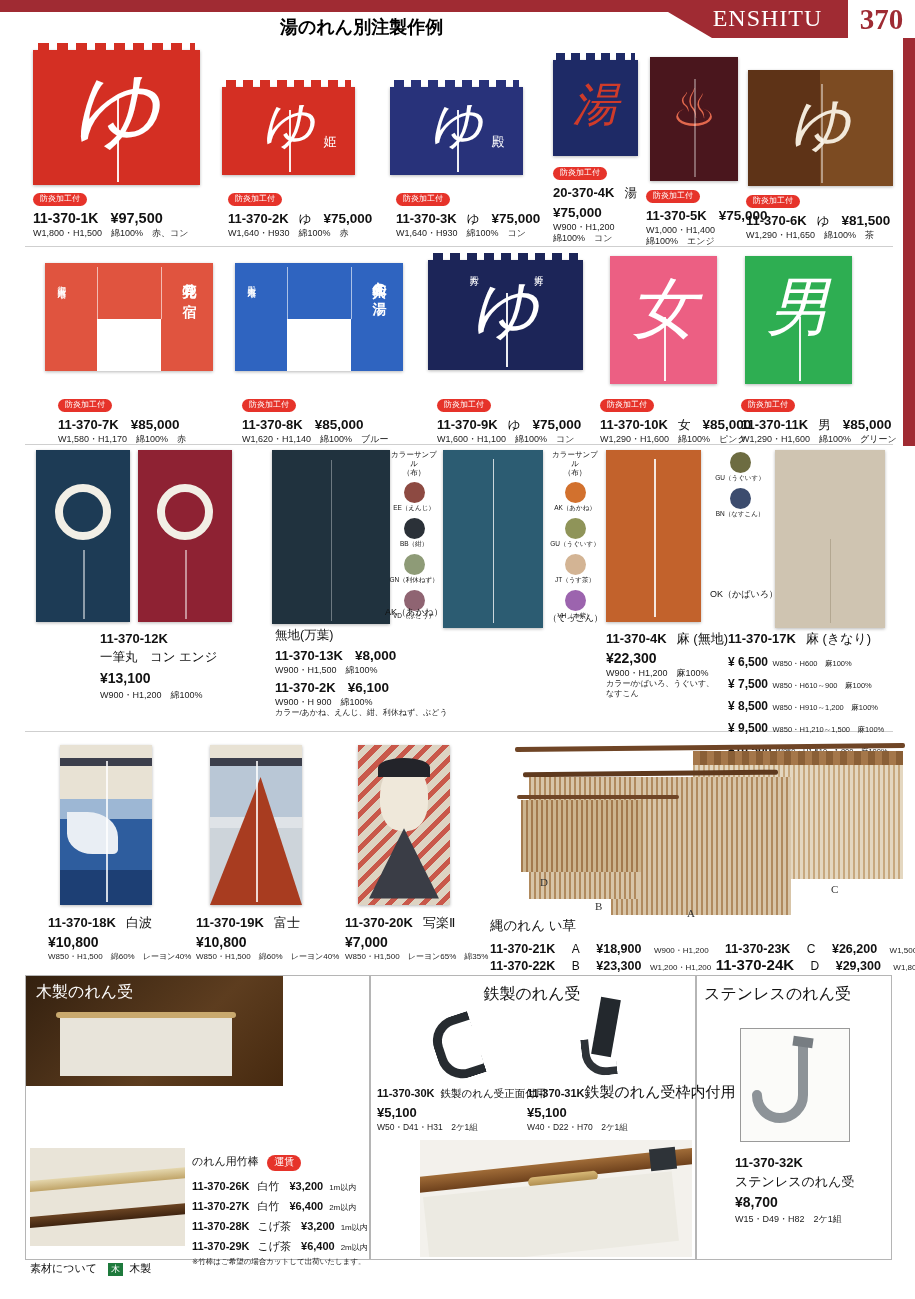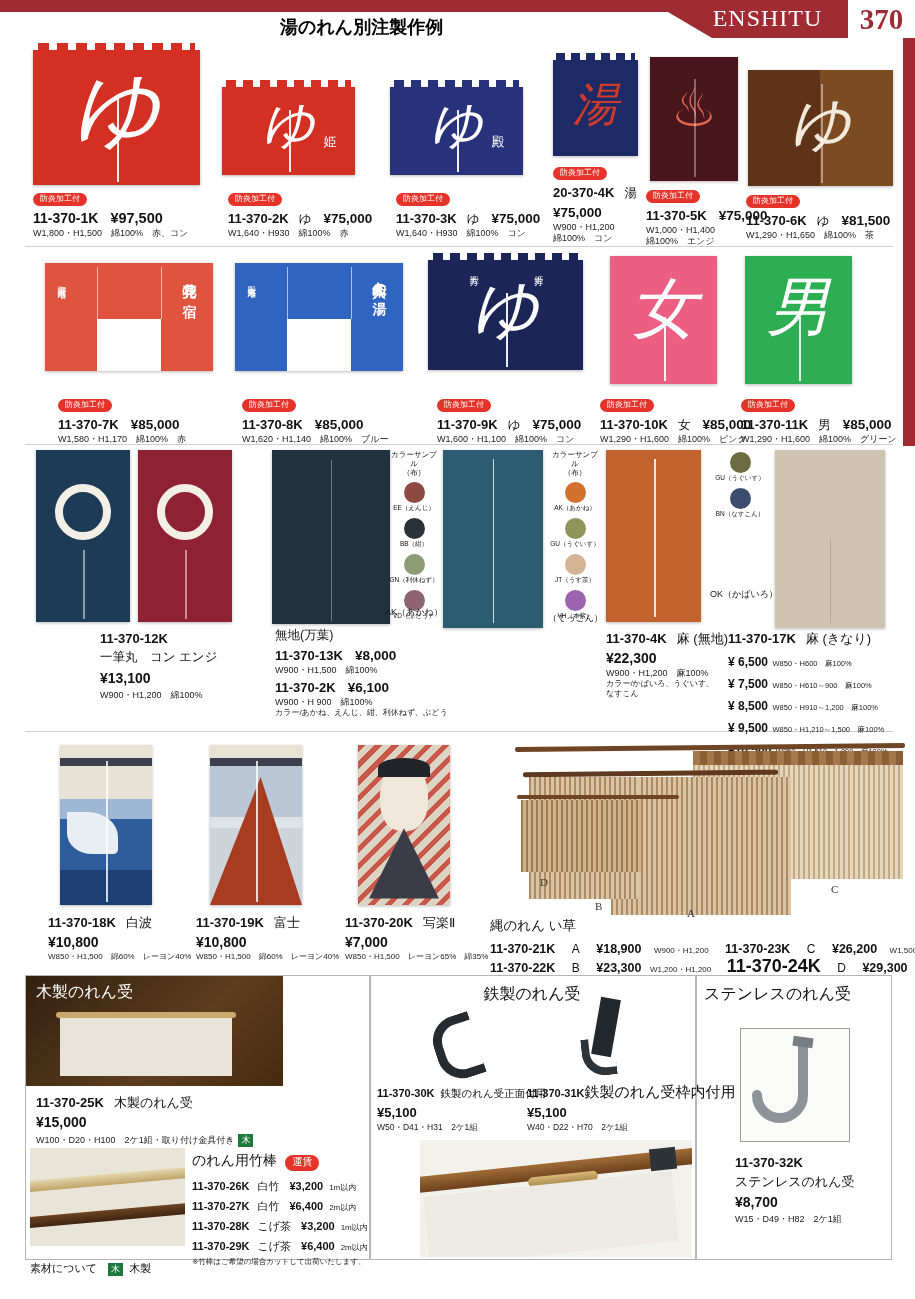--- a/index.html
+++ b/index.html
@@ -347,43 +347,38 @@
     <span class="id" style="margin-left:12px;font-size:12.5px">11-370-23K</span>
     <span style="margin-left:12px;font-size:12px">C</span>
     <span class="price0" style="margin-left:12px;font-size:12.5px">¥26,200</span>
     <span class="spec" style="margin-left:8px;font-size:8px">W1,500・H1,200</span>
   </div>
   <div class="cap" style="left:490px;top:955px">
     <span class="id" style="font-size:12.5px">11-370-22K</span>
     <span style="margin-left:12px;font-size:12px">B</span>
     <span class="price0" style="margin-left:12px;font-size:12.5px">¥23,300</span>
     <span class="spec" style="margin-left:4px;font-size:8px">W1,200・H1,200</span>
-    <span class="id" style="margin-left:11px;font-size:18px">11-370-24K</span>
+    <span class="id" style="margin-left:0;font-size:15px">11-370-24K</span>
     <span style="margin-left:12px;font-size:12px">D</span>
     <span class="price0" style="margin-left:12px;font-size:12.5px">¥29,300</span>
     <span class="spec" style="margin-left:8px;font-size:8px">W1,800・H1,200</span>
   </div>
 
   <div class="box" style="left:25px;top:975px;width:343px;height:283px"></div>
   <div class="abs" style="left:26px;top:976px;width:257px;height:110px;background:linear-gradient(135deg,#33200f,#5d3d1f 60%,#46290f)">
     <div class="abs" style="left:30px;top:36px;width:180px;height:6px;background:#c9a96e;border-radius:3px"></div>
     <div class="abs" style="left:34px;top:42px;width:172px;height:58px;background:#e8e4da"></div>
     <div class="abs h16" style="left:10px;top:6px;color:#fff">木製のれん受</div>
   </div>
-  <div class="cap" style="left:36px;top:1092px">
-    <div><span class="id">11-370-25K</span><span class="ttl" style="font-size:13px">木製のれん受</span></div>
-    <div><span class="price0" style="font-size:14px">¥15,000</span></div>
-    <div class="spec" style="margin-top:2px"><span>W100・D20・H100　2ケ1組・取り付け金具付き</span><span class="wbadge">木</span></div>
-  </div>
   <div class="abs" style="left:30px;top:1148px;width:155px;height:98px;background:#e9e4d8;overflow:hidden">
     <div class="abs" style="left:-6px;top:26px;width:170px;height:11px;background:linear-gradient(180deg,#e4d6ac,#c0a468);transform:rotate(-5deg);border-radius:5px"></div>
     <div class="abs" style="left:-6px;top:62px;width:170px;height:11px;background:linear-gradient(180deg,#6b4423,#3f2410);transform:rotate(-5deg);border-radius:5px"></div>
   </div>
   <div class="cap" style="left:192px;top:1150px">
-    <div><span style="font-size:14px">のれん用竹棒</span>
+    <div><span style="font-size:11px">のれん用竹棒</span>
          <span class="badge" style="font-size:10px;margin-left:4px">運賃</span></div>
     <div style="margin-top:2px"><span class="id" style="font-size:11px">11-370-26K</span><span style="margin-left:8px;font-size:11px">白竹</span><span class="price0" style="margin-left:10px;font-size:11px">¥3,200</span><span class="spec" style="margin-left:6px;font-size:8px">1m以内</span></div>
     <div><span class="id" style="font-size:11px">11-370-27K</span><span style="margin-left:8px;font-size:11px">白竹</span><span class="price0" style="margin-left:10px;font-size:11px">¥6,400</span><span class="spec" style="margin-left:6px;font-size:8px">2m以内</span></div>
     <div><span class="id" style="font-size:11px">11-370-28K</span><span style="margin-left:8px;font-size:11px">こげ茶</span><span class="price0" style="margin-left:10px;font-size:11px">¥3,200</span><span class="spec" style="margin-left:6px;font-size:8px">1m以内</span></div>
     <div><span class="id" style="font-size:11px">11-370-29K</span><span style="margin-left:8px;font-size:11px">こげ茶</span><span class="price0" style="margin-left:10px;font-size:11px">¥6,400</span><span class="spec" style="margin-left:6px;font-size:8px">2m以内</span></div>
     <div class="spec" style="font-size:7.5px;margin-top:2px">※竹棒はご希望の場合カットして出荷いたします。</div>
   </div>
 
   <div class="box" style="left:370px;top:975px;width:324px;height:283px"></div>
   <div class="abs h16" style="left:370px;top:984px;width:324px;text-align:center">鉄製のれん受</div>

